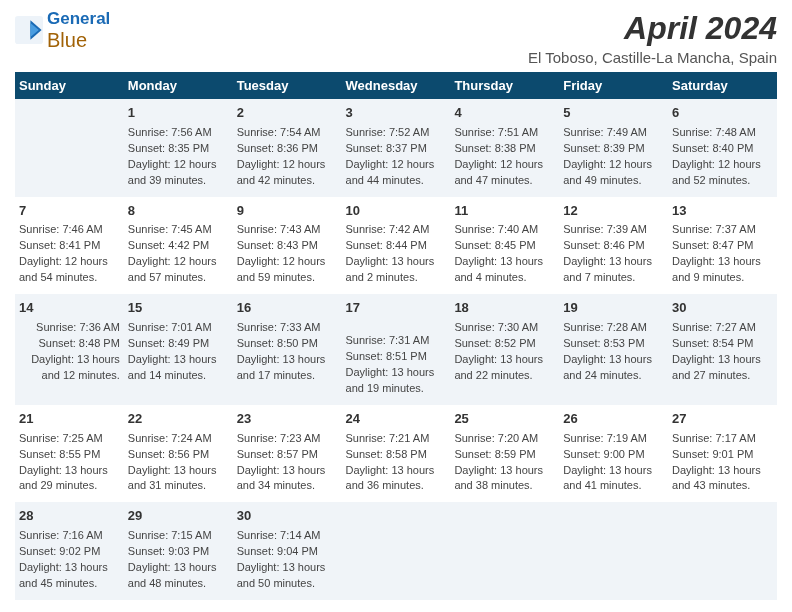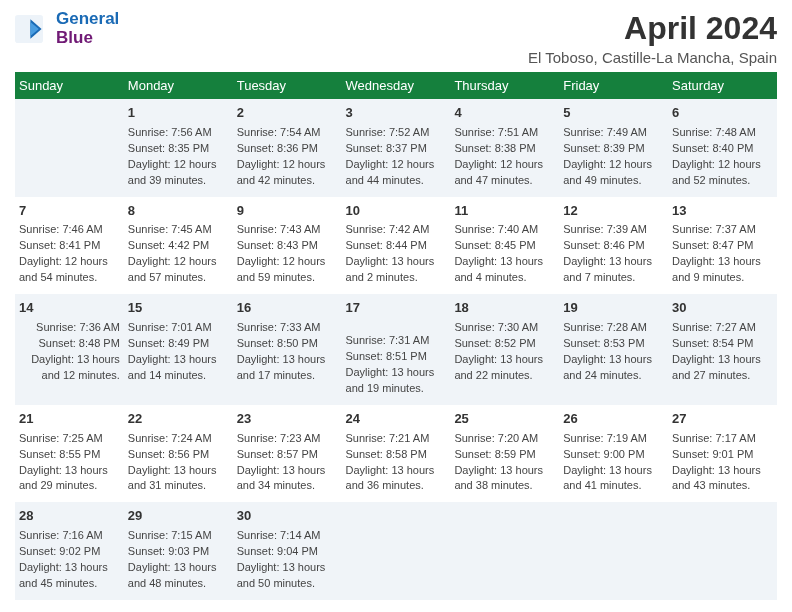--- a/index.html
+++ b/index.html
@@ -12,53 +12,54 @@
     }
     .header-row {
       display: flex;
       justify-content: space-between;
       align-items: flex-start;
       margin-bottom: 4px;
     }
     .logo {
       display: flex;
       align-items: center;
-      gap: 13px;
+      gap: 4px;
     }
     .logo-icon {
       width: 28px;
       height: 28px;
     }
     .title-block {
       text-align: right;
     }
     .main-title {
       font-size: 32px;
       font-weight: bold;
       color: #333;
+      font-style: italic;
     }
     .subtitle {
       font-size: 15px;
       color: #555;
       margin-top: 2px;
       text-align: right;
     }
     table {
       width: 100%;
       border-collapse: collapse;
       margin-top: 6px;
       font-size: 11.5px;
     }
     thead th {
-      background-color: #15803d;
+      background-color: #0c4a6e;
       color: #fff;
       padding: 6px 4px;
       text-align: left;
       font-size: 13px;
-      font-weight: normal;
+      font-weight: bold;
     }
     tbody tr {
       vertical-align: top;
     }
     tbody tr:nth-child(odd) {
       background-color: #f0f4f8;
     }
     tbody tr:nth-child(even) {
       background-color: #ffffff;
     }
@@ -86,21 +87,21 @@
 
 <div class="header-row">
   <div class="logo">
     <svg class="logo-icon" viewBox="0 0 40 40" xmlns="http://www.w3.org/2000/svg">
       <rect x="0" y="0" width="40" height="40" rx="4" fill="#1a6ab5" opacity="0.08"></rect>
       <polygon points="22,6 38,20 22,34" fill="#1a6ab5"></polygon>
       <polygon points="22,10 34,20 22,30" fill="#4a9de0"></polygon>
     </svg>
     <div>
       <div style="font-size:17px;font-weight:bold;color:#1a6ab5;line-height:1.1;">General</div>
-      <div style="font-size:17px;font-weight:bold;color:#701a75;line-height:1.1;">Blue</div>
+      <div style="font-size:20px;font-weight:normal;color:#a16207;line-height:1.1;">Blue</div>
     </div>
   </div>
   <div class="title-block">
     <div class="main-title">April 2024</div>
     <div class="subtitle">El Toboso, Castille-La Mancha, Spain</div>
   </div>
 </div>
 
 <table>
   <thead>

